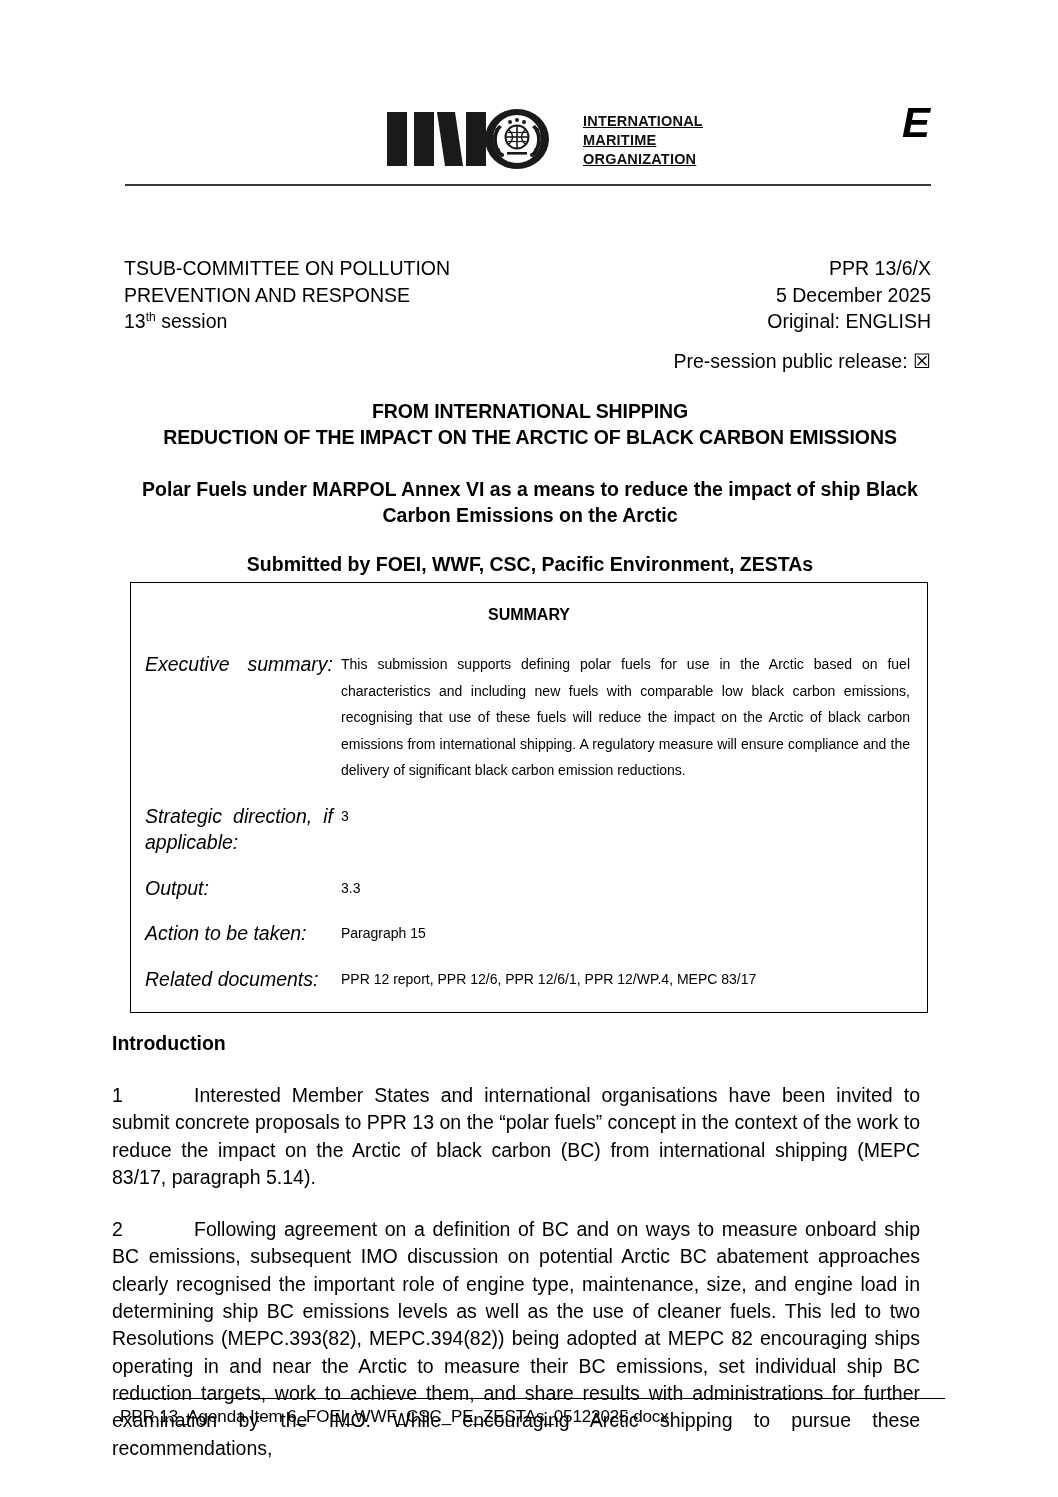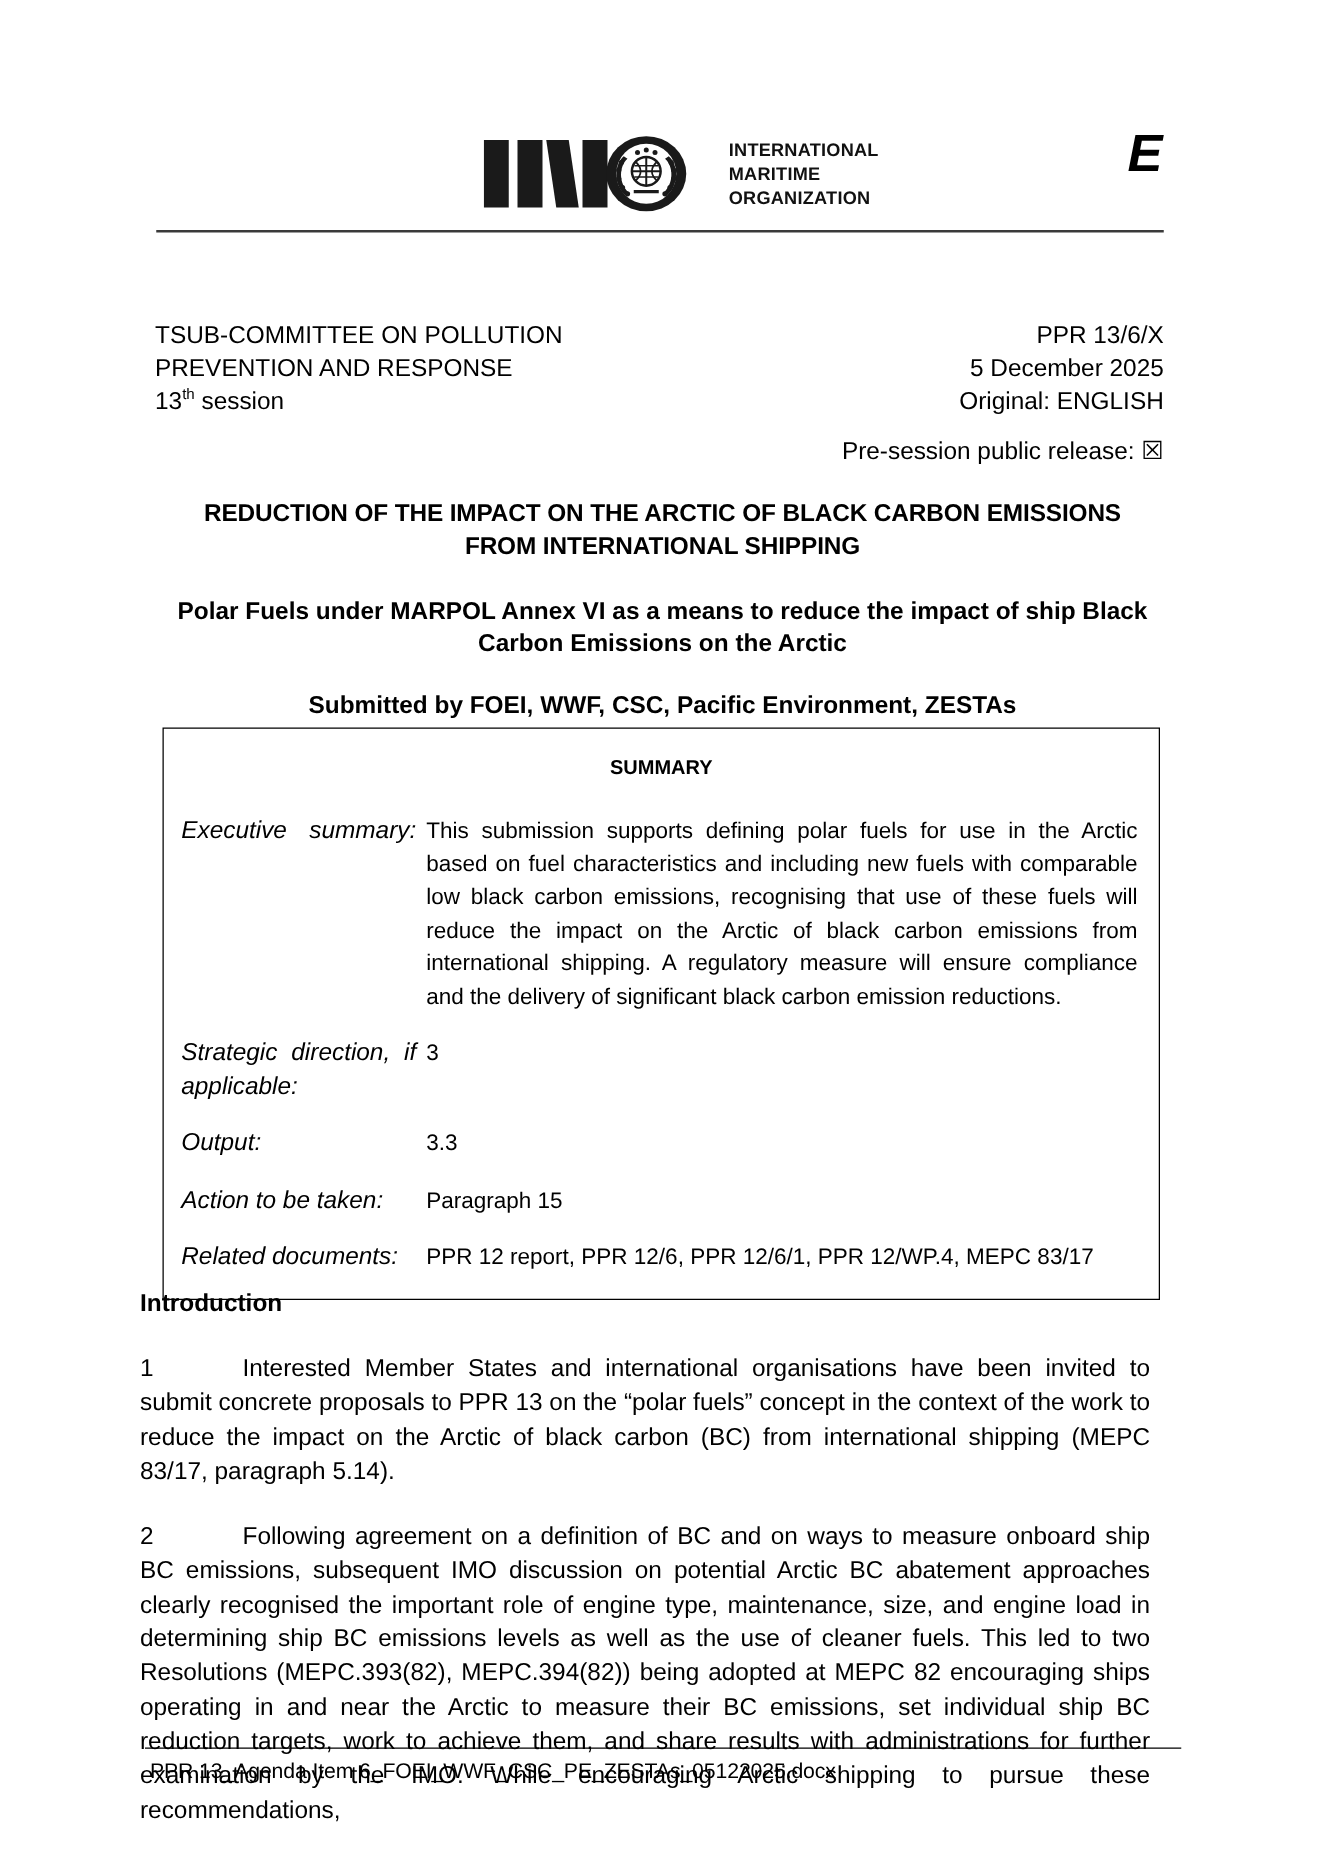--- a/index.html
+++ b/index.html
@@ -28,20 +28,21 @@
     width: 805px;
     height: 85px;
   }
   .logo-wrap {
     position: absolute;
     left: 262px;
     top: 8px;
     display: flex;
     align-items: center;
     gap: 10px;
+    text-decoration: underline;
   }
   .imo-mark {
     display: block;
   }
   .imo-words {
     font-family: "Liberation Sans", sans-serif;
     font-weight: bold;
     font-size: 14.5px;
     line-height: 19px;
     letter-spacing: 0.2px;
@@ -162,21 +163,21 @@
     text-align-last: justify;
     padding-right: 8px;
     box-sizing: border-box;
   }
   .sum-label.nojust {
     text-align: left;
     text-align-last: left;
   }
   .sum-value {
     flex: 1 1 auto;
-    font-size: 18px;
+    font-size: 14px;
     line-height: 26.5px;
     text-align: justify;
   }
   .sum-value.plain { text-align: left; }
 
   
   .body-area {
     position: absolute;
     left: 112px;
     top: 1030px;
@@ -294,22 +295,22 @@
     </div>
     <div class="meta-row">
       <div class="meta-left"><span>13</span><sup class="ord">th</sup> <span>session</span></div>
       <div class="meta-right">Original: ENGLISH</div>
     </div>
     <div class="meta-right-only"><span>Pre-session public release:</span> <span class="cbox">☒</span></div>
   </div>
 
   <div class="title-block">
     <div class="title-main">
+      <div>FROM INTERNATIONAL SHIPPING</div>
       <div>REDUCTION OF THE IMPACT ON THE ARCTIC OF BLACK CARBON EMISSIONS</div>
-      <div>FROM INTERNATIONAL SHIPPING</div>
     </div>
     <div class="title-sub">Polar Fuels under MARPOL Annex VI as a means to reduce the impact of ship Black Carbon Emissions on the Arctic</div>
     <div class="title-submitted">Submitted by FOEI, WWF, CSC, Pacific Environment, ZESTAs</div>
   </div>
 
   <div class="summary-box">
     <div class="summary-title">SUMMARY</div>
 
     <div class="sum-row">
       <div class="sum-label">Executive summary:</div>

